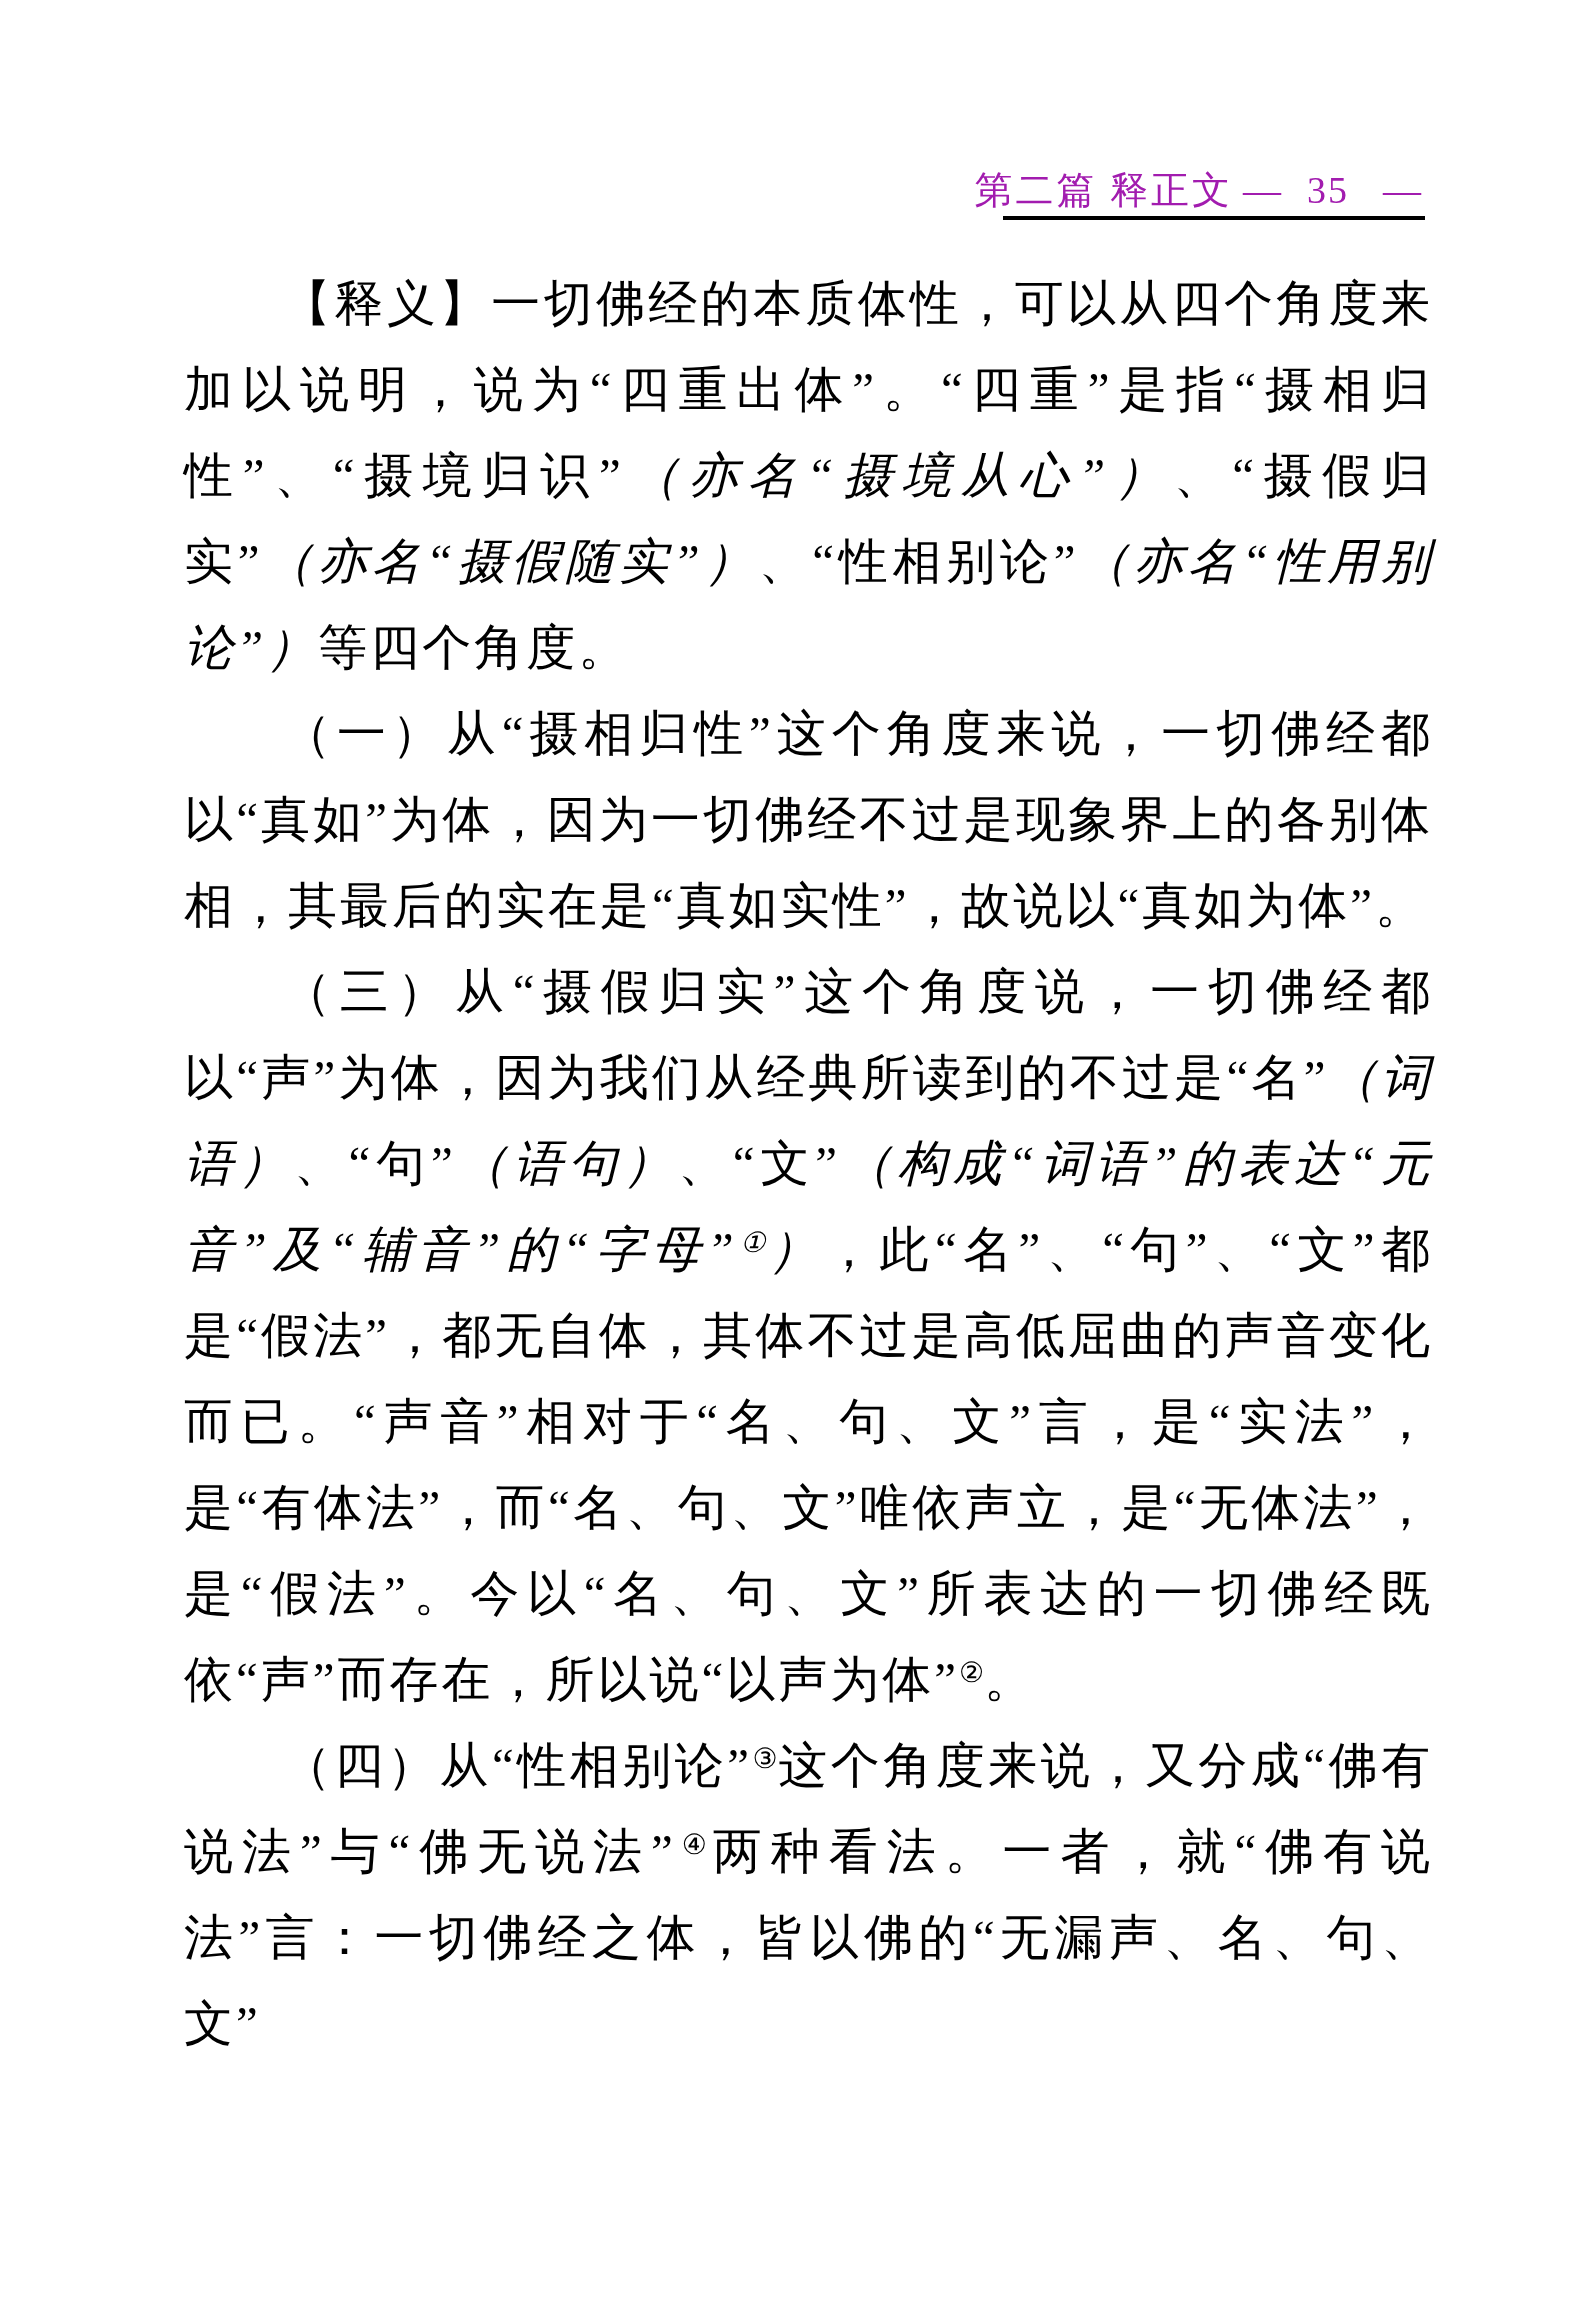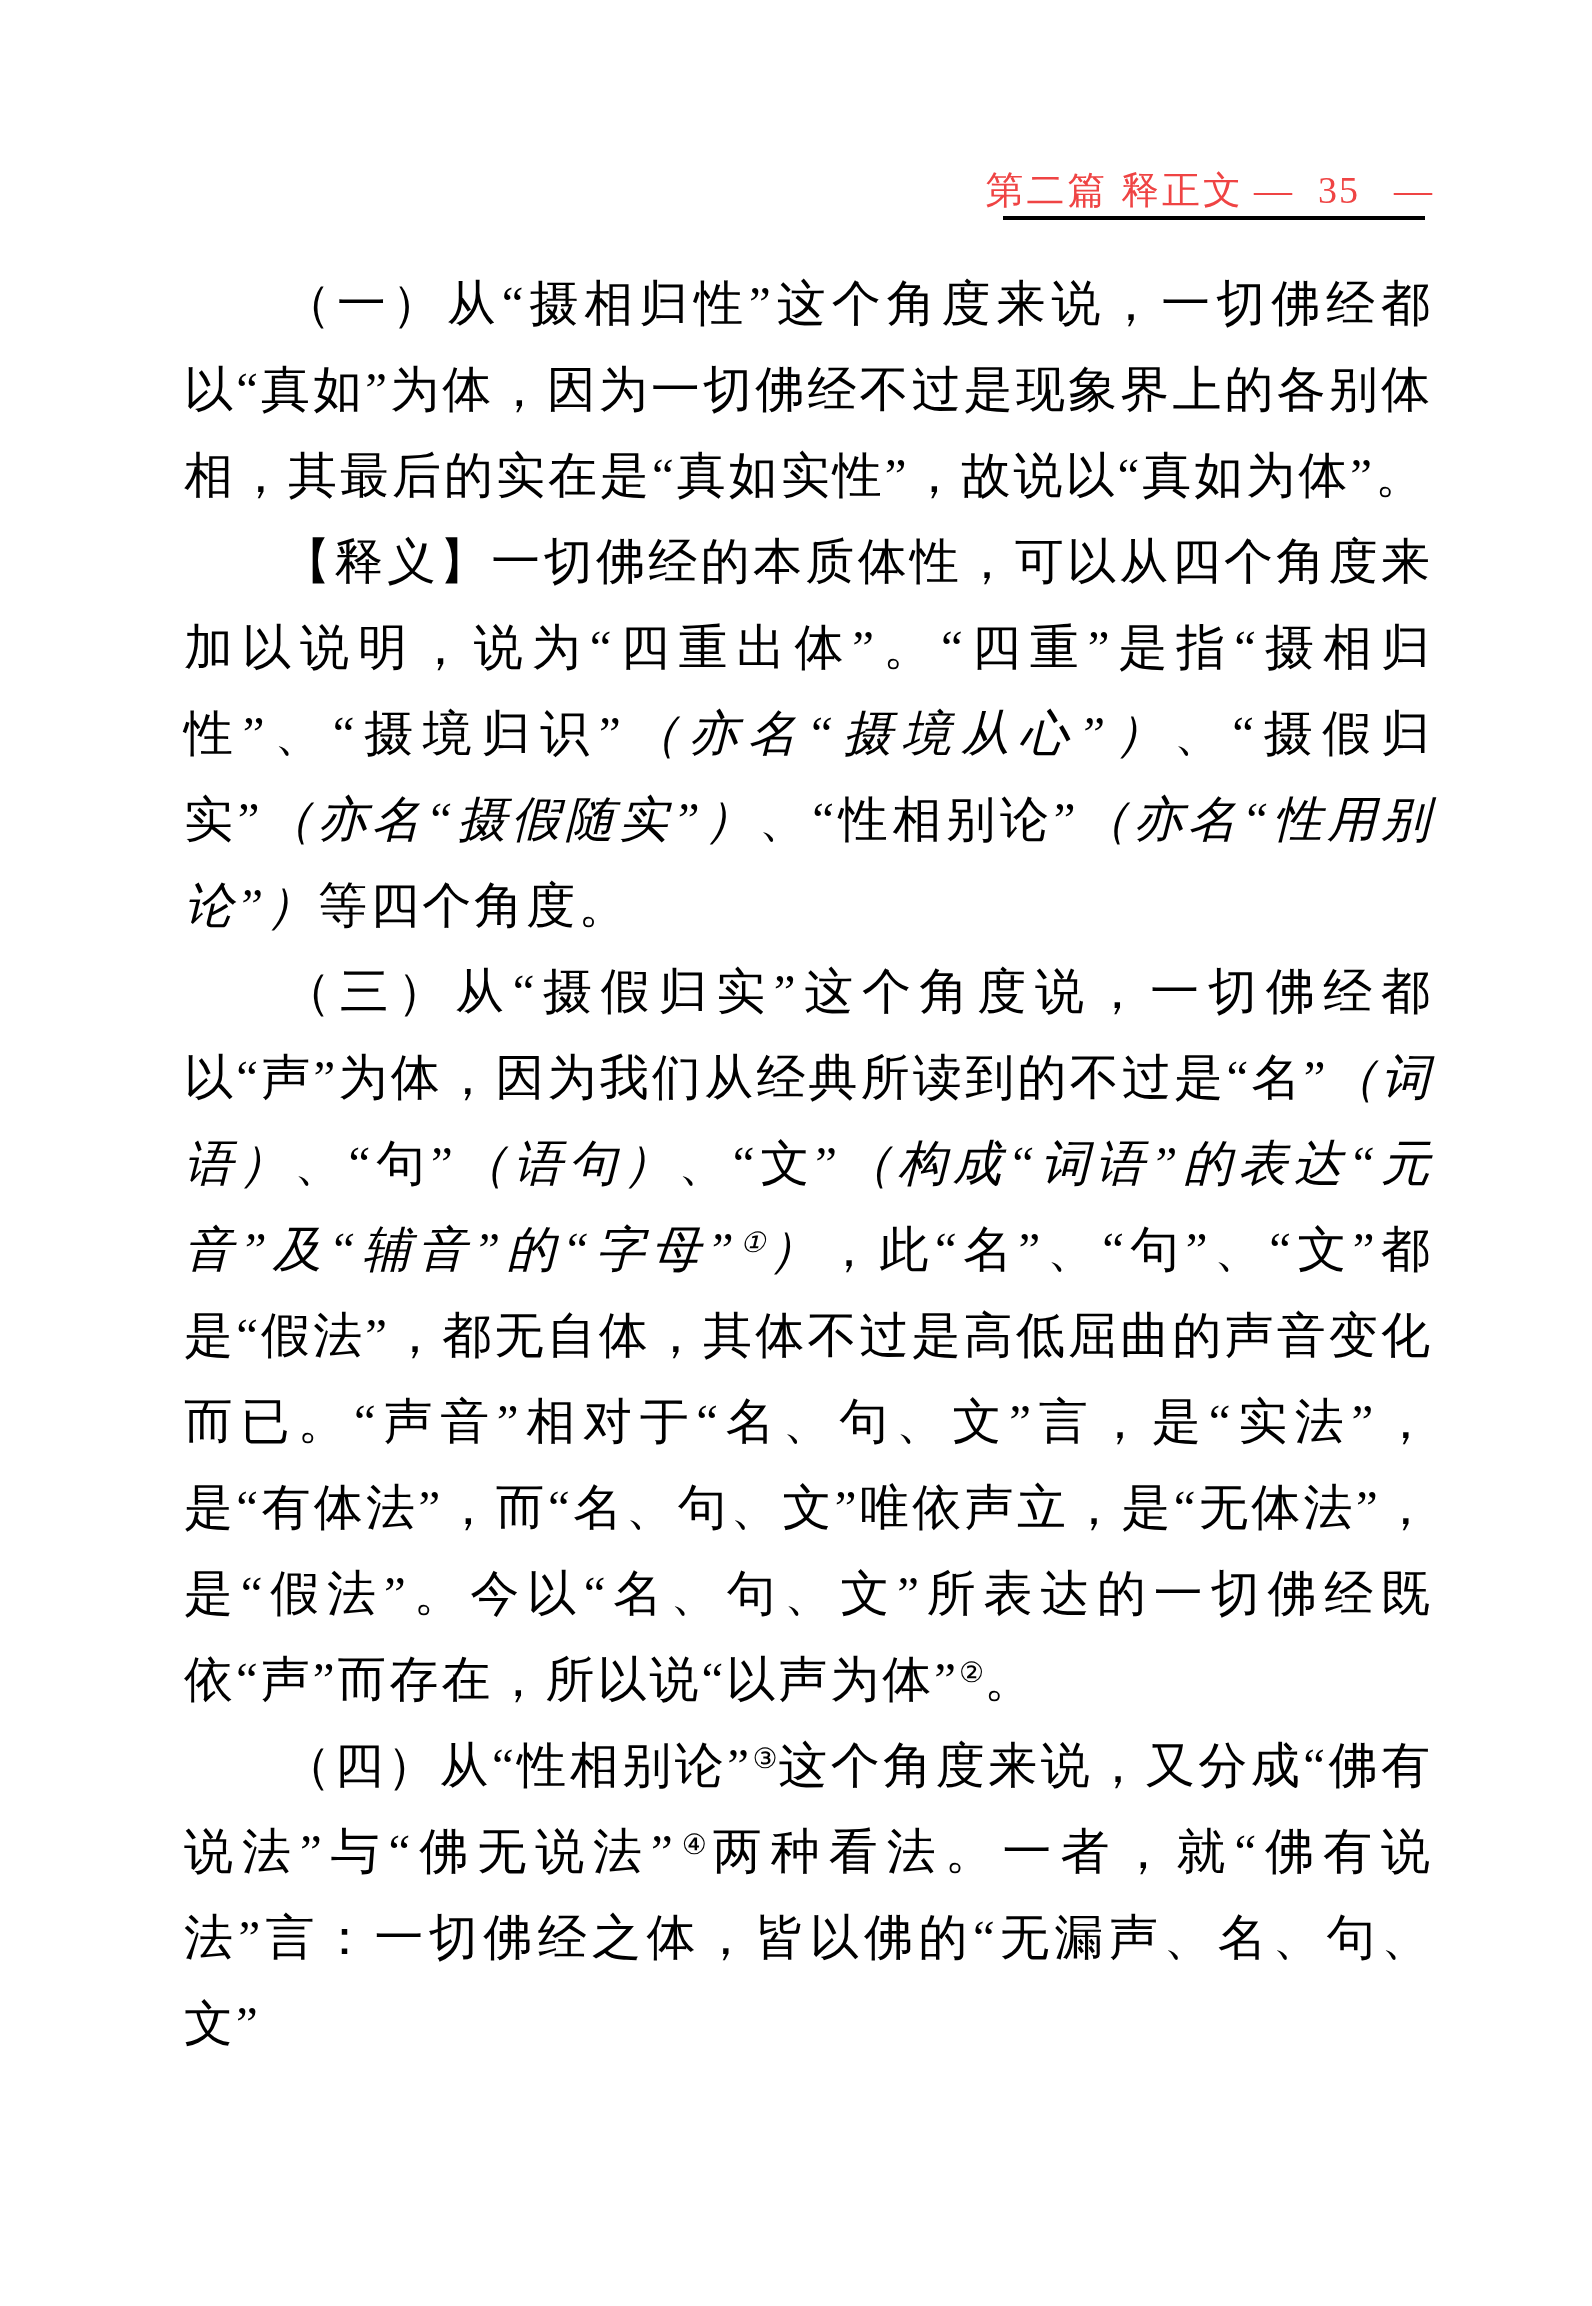--- a/index.html
+++ b/index.html
@@ -13,27 +13,27 @@
     height: 2306px;
     background: #ffffff;
     color: #000000;
     font-family: "Liberation Serif", "DejaVu Serif", serif;
     overflow: hidden;
   }
   
   .running-header {
     position: absolute;
     top: 165px;
-    right: 160px;
+    right: 171px;
     height: 50px;
     line-height: 50px;
     font-size: 38px;
     letter-spacing: 3px;
     white-space: nowrap;
-    color: #ef4444;
+    color: #a21caf;
   }
   .running-header .hdash {
     display: inline-block;
     margin: 0 14px 0 10px;
     letter-spacing: 0;
   }
   .running-header .hdash.last {
     margin: 0 0 0 22px;
   }
   .running-header .hnum {
@@ -82,20 +82,20 @@
 
 <div class="page">
 
   <div class="running-header">
     <span>第二篇 释正文</span><span class="hdash">—</span><span class="hnum">35</span><span class="hdash last">—</span>
   </div>
 
   <div class="header-rule"></div>
 
   <main class="body-text">
+      <p><span>【释义】一切佛经的本质体性，可以从四个角度来加以说明，说为“四重出体”。“四重”是指“摄相归性”、“摄境归识”</span><span class="run-kai">（亦名“摄境从心”）</span><span>、“摄假归实”</span><span class="run-kai">（亦名“摄假随实”）</span><span>、“性相别论”</span><span class="run-kai">（亦名“性用别论”）</span><span>等四个角度。</span></p>
       <p><span>（一）从“摄相归性”这个角度来说，一切佛经都以“真如”为体，因为一切佛经不过是现象界上的各别体相，其最后的实在是“真如实性”，故说以“真如为体”。</span></p>
-      <p><span>【释义】一切佛经的本质体性，可以从四个角度来加以说明，说为“四重出体”。“四重”是指“摄相归性”、“摄境归识”</span><span class="run-kai">（亦名“摄境从心”）</span><span>、“摄假归实”</span><span class="run-kai">（亦名“摄假随实”）</span><span>、“性相别论”</span><span class="run-kai">（亦名“性用别论”）</span><span>等四个角度。</span></p>
       <p><span>（三）从“摄假归实”这个角度说，一切佛经都以“声”为体，因为我们从经典所读到的不过是“名”</span><span class="run-kai">（词语）</span><span>、“句”</span><span class="run-kai">（语句）</span><span>、“文”</span><span class="run-kai">（构成“词语”的表达“元音”及“辅音”的“字母”</span><span class="run-kai run-sup">①</span><span class="run-kai">）</span><span>，此“名”、“句”、“文”都是“假法”，都无自体，其体不过是高低屈曲的声音变化而已。“声音”相对于“名、句、文”言，是“实法”，是“有体法”，而“名、句、文”唯依声立，是“无体法”，是“假法”。今以“名、句、文”所表达的一切佛经既依“声”而存在，所以说“以声为体”</span><span class="run-sup">②</span><span>。</span></p>
       <p><span>（四）从“性相别论”</span><span class="run-sup">③</span><span>这个角度来说，又分成“佛有说法”与“佛无说法”</span><span class="run-sup">④</span><span>两种看法。一者，就“佛有说法”言：一切佛经之体，皆以佛的“无漏声、名、句、文”</span></p>
     </main>
 
 </div>
 
 
 </body></html>

